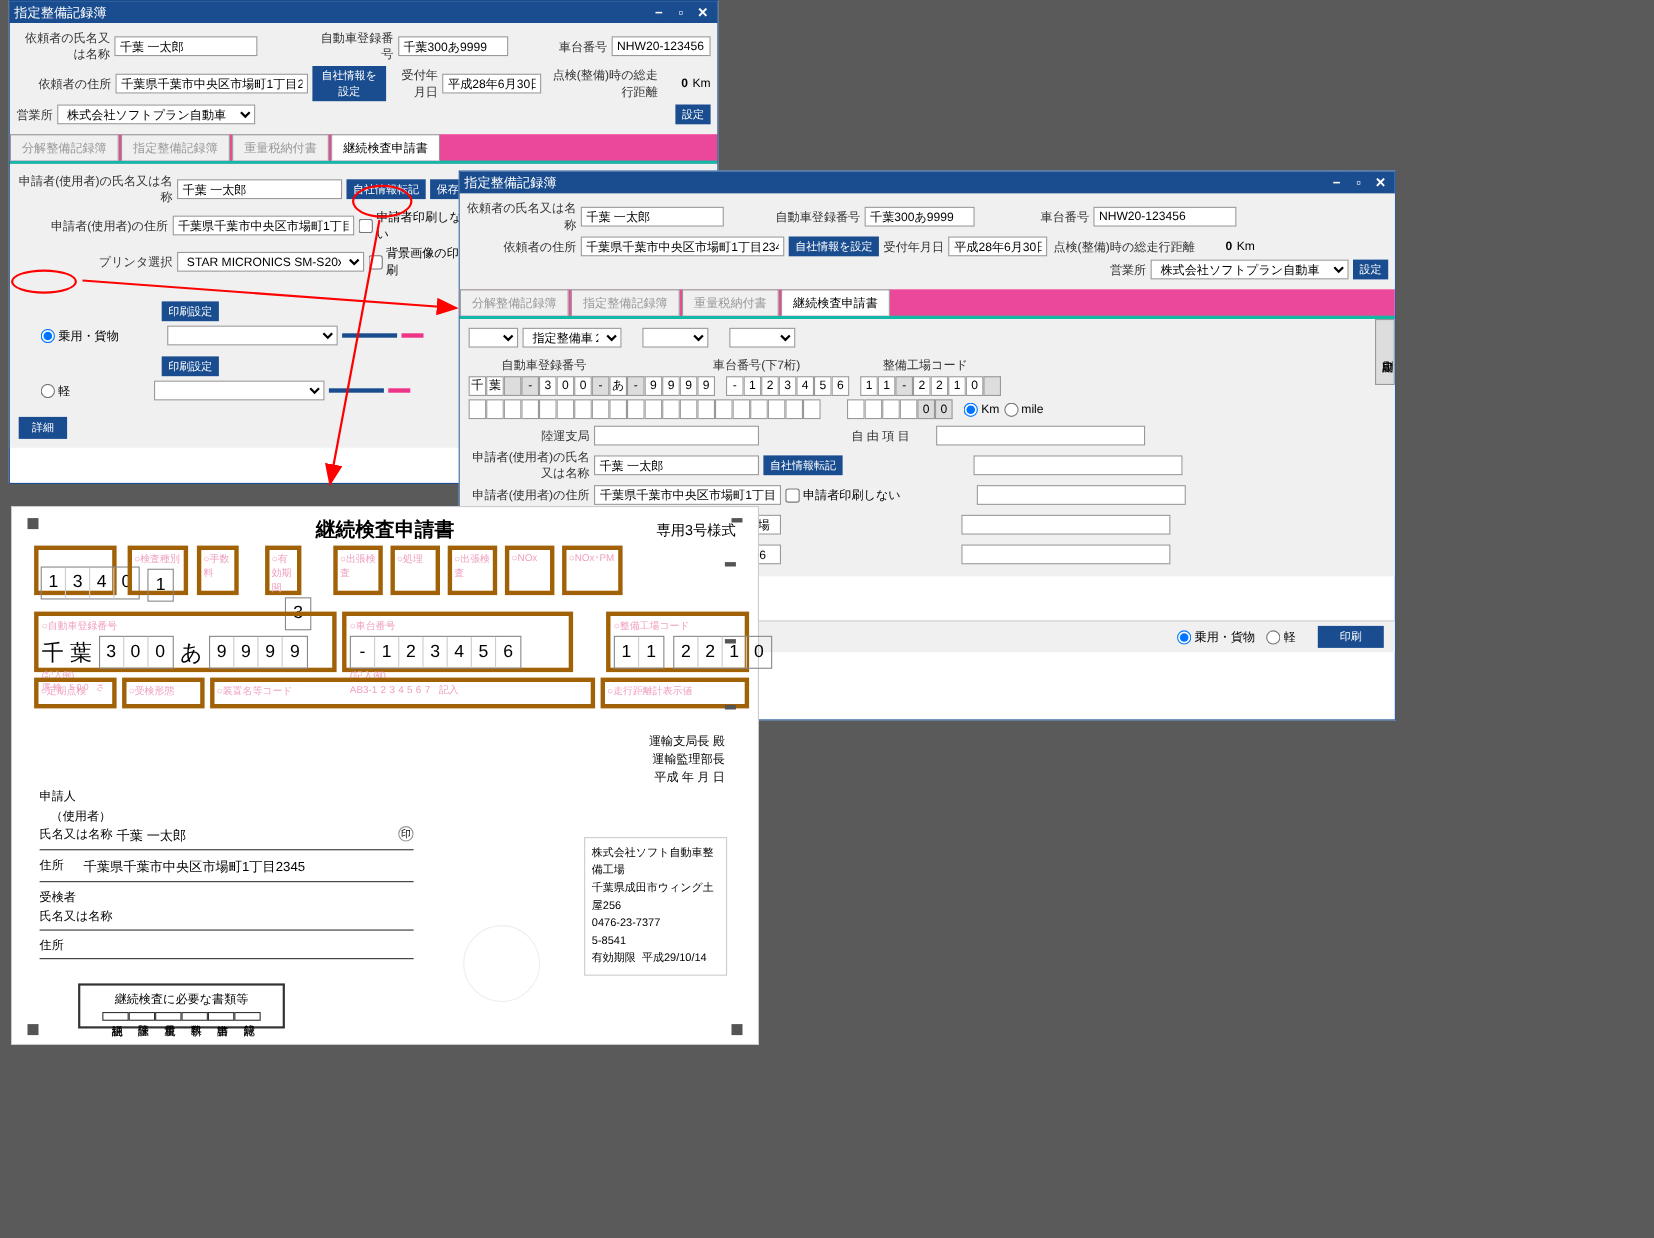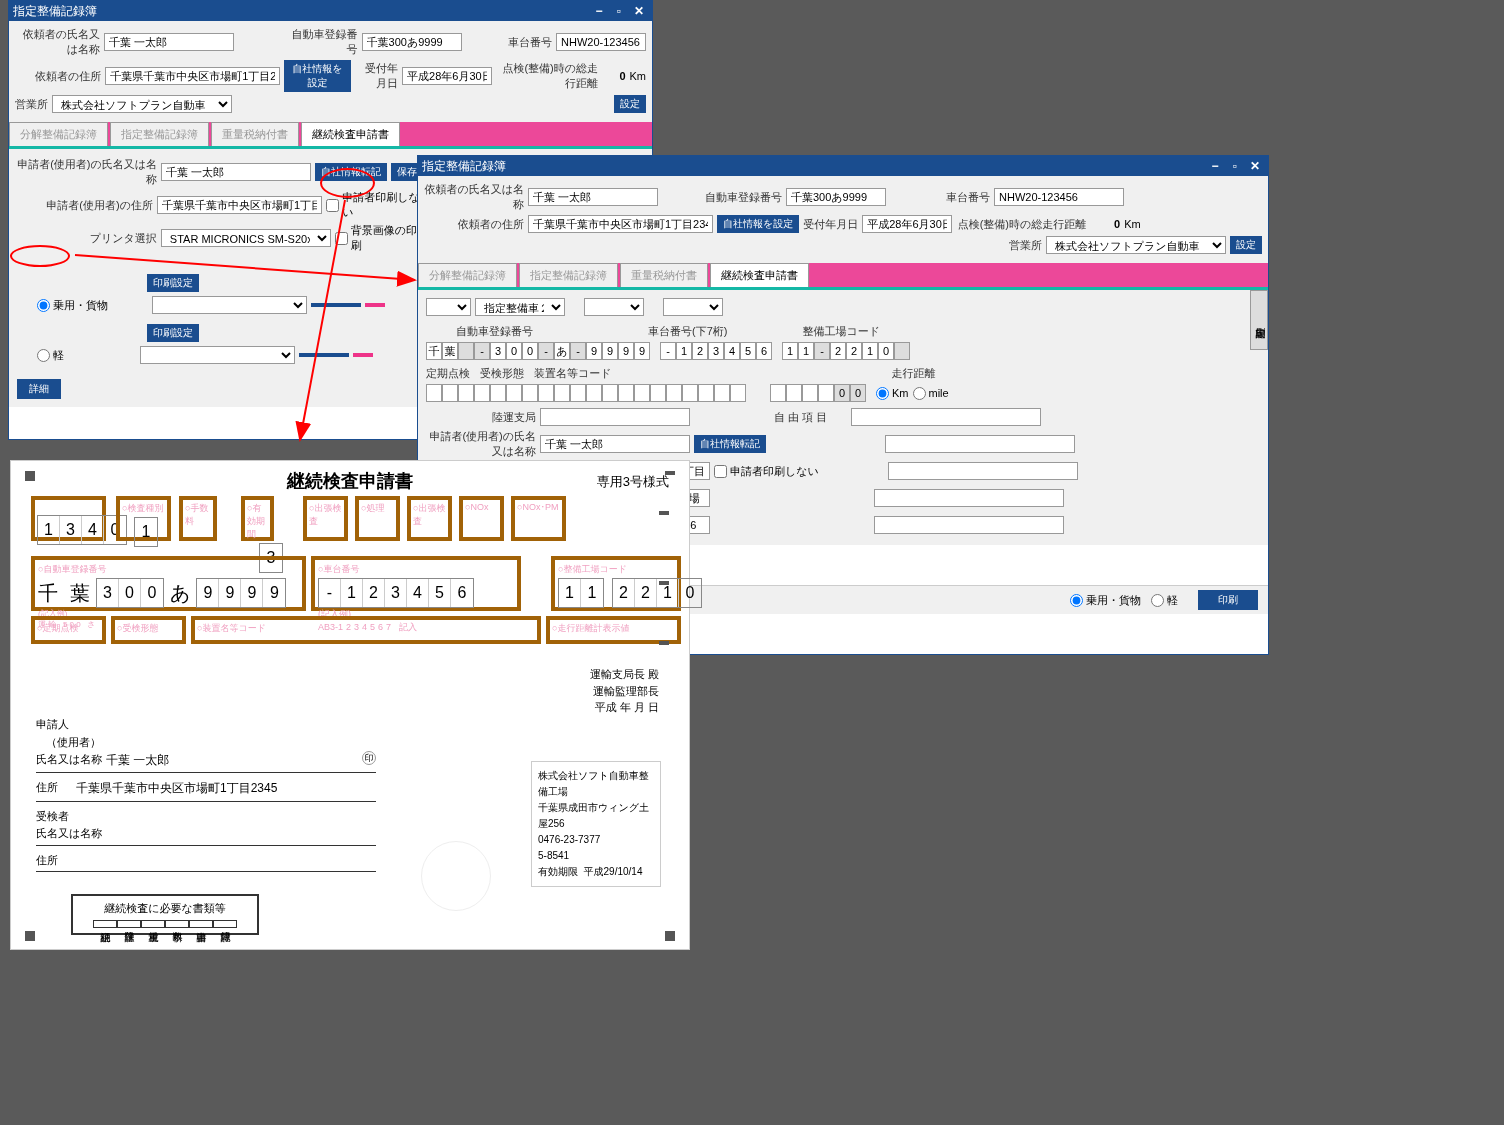--- a/index.html
+++ b/index.html
@@ -37,21 +37,21 @@
     
     
     #preview { position: absolute; top: 460px; left: 10px; width: 680px; height: 490px; background: #fff; border: 1px solid #ccc; }
     
     .preview-title { text-align: center; font-size: 18px; font-weight: bold; margin-top: 8px; }
     .preview-subtitle { position: absolute; top: 12px; right: 20px; font-size: 13px; }
     
     .pink-box { border: 4px solid #a16207; position: absolute; }
     .pink-label { color: #f0a0c0; font-size: 9px; }
     
-    .big-char { font-size: 20px; font-family: Liberation Mono, monospace; }
+    .big-char { font-size: 20px; font-family: Liberation Sans, sans-serif; }
     .preview-char-box { display: inline-flex; border: 1px solid #888; }
     .preview-char { width: 22px; height: 28px; border-right: 1px solid #ccc; text-align: center; line-height: 28px; font-size: 16px; }
     .preview-char:last-child { border-right: none; }
     
     
     .arrow-svg { position: absolute; top: 0; left: 0; width: 1504px; height: 1125px; pointer-events: none; z-index: 100; }
     
     .red-circle { position: absolute; border: 2px solid red; border-radius: 50%; pointer-events: none; z-index: 101; }
     
     .section-border { border: 1px solid #999; padding: 4px; margin: 2px 0; background: #f8f8f8; }
@@ -270,26 +270,20 @@
         <div class="char-cell">1</div>
         <div class="char-cell gray">-</div>
         <div class="char-cell">2</div>
         <div class="char-cell">2</div>
         <div class="char-cell">1</div>
         <div class="char-cell">0</div>
         <div class="char-cell gray"></div>
       </div>
     </div>
 
-    <div class="form-row" style="margin-top:6px;gap:10px">
-      <span class="label">定期点検</span>
-      <span class="label">受検形態</span>
-      <span class="label">装置名等コード</span>
-      <span class="label" style="margin-left:270px">走行距離</span>
-    </div>
     <div class="form-row">
       <div class="char-box">
         <div class="char-cell"></div>
         <div class="char-cell"></div>
         <div class="char-cell"></div>
         <div class="char-cell"></div>
         <div class="char-cell"></div>
         <div class="char-cell"></div>
         <div class="char-cell"></div>
         <div class="char-cell"></div>

